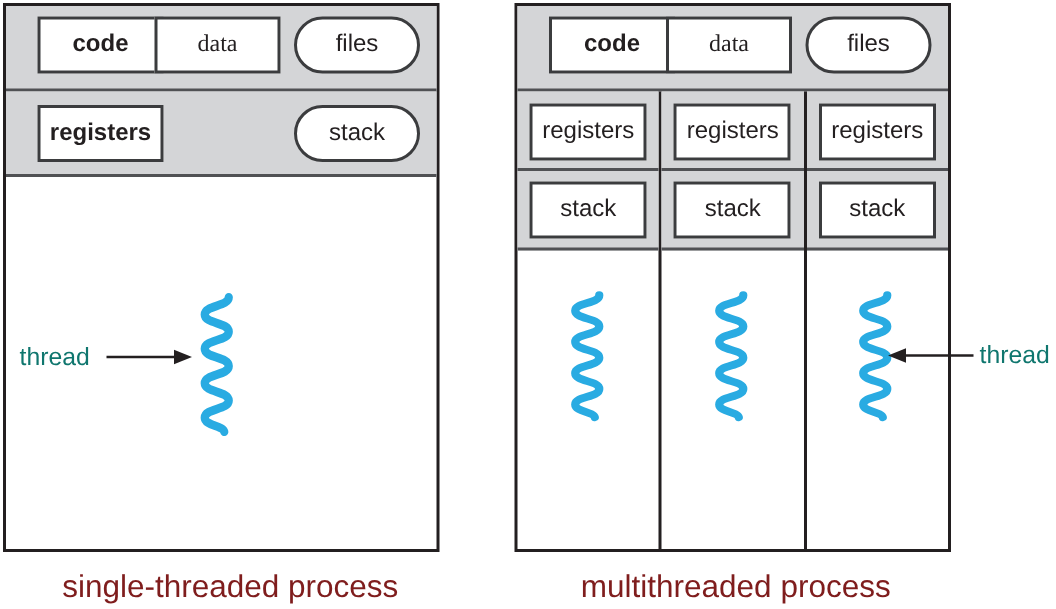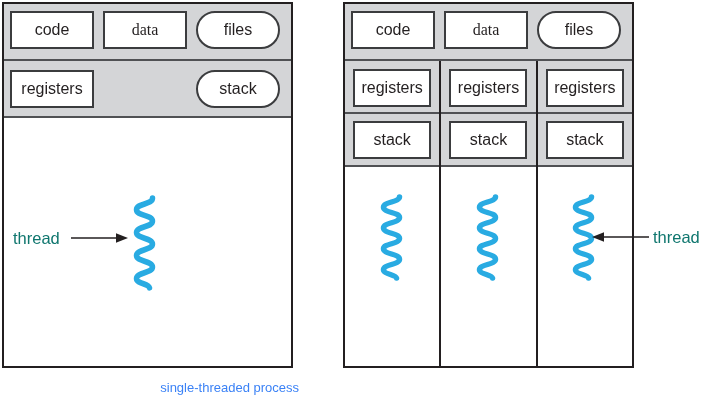--- a/index.html
+++ b/index.html
@@ -15,21 +15,21 @@
     position:absolute;left:0;right:0;background:#d4d5d7;
     border-bottom:2px solid #505154;
   }
   .band1{top:0;height:55px;}
   .band2{top:57px;height:55px;}
   .cell{
     position:absolute;width:80px;height:34px;background:#ffffff;
     border:2px solid #3b3c3e;display:flex;align-items:center;justify-content:center;
     font-size:16px;line-height:1;color:#231f20;
   }
-  .cell.c1{left:6px;}  .cell.c2{left:99px;font-family:Liberation Serif, serif;}  .cell.c3{left:192px;border-radius:19px;}
+  .cell.c1{left:21px;font-weight:bold;}  .cell.c2{left:99px;font-family:Liberation Serif, serif;}  .cell.c3{left:192px;border-radius:19px;}
   .toprow .cell{top:7px;}
   .cols{position:absolute;left:0;right:0;top:57px;bottom:0;display:flex;}
   .col{flex:1;position:relative;border-right:2px solid #231f20;}
   .col:last-child{border-right:none;}
   .colgray{
     position:absolute;left:0;right:0;top:0;height:104px;
     background:#d4d5d7;border-bottom:2px solid #505154;
   }
   .colgray .subdiv{position:absolute;left:0;right:0;top:51px;height:2px;background:#505154;}
   .colcell{
@@ -38,21 +38,21 @@
     display:flex;align-items:center;justify-content:center;font-size:16px;color:#231f20;
   }
   .colcell.regs{top:8px;}
   .colcell.stk{top:60px;}
   .squiggle{position:absolute;overflow:visible;}
   .squiggle path{fill:none;stroke:#29abe2;stroke-width:5.5;stroke-linecap:round;stroke-linejoin:round;}
   .arrow{position:absolute;overflow:visible;}
   .arrow line{stroke:#231f20;stroke-width:1.7;}
   .arrow polygon{fill:#231f20;}
   .thread-label{position:absolute;font-size:16.5px;color:#0f766e;}
-  .caption{position:absolute;top:380px;width:291px;text-align:right;font-size:13px;color:#3b82f6;}
+  .caption{position:absolute;top:380px;width:291px;text-align:center;font-size:21px;color:#7f1d1d;}
 </style>
 </head>
 <body>
 
 <div class="canvas">
 
   <div class="pbox" style="left:2px;">
     <div class="band band1"></div>
     <div class="band band2"></div>
     <div class="toprow">
@@ -115,14 +115,15 @@
     <polygon points="45,1.2 57,6 45,10.8"></polygon>
   </svg>
 
   <svg class="arrow" style="left:591px;top:231px;" width="58" height="12">
     <line x1="12" y1="6" x2="58" y2="6"></line>
     <polygon points="13,1.2 1,6 13,10.8"></polygon>
   </svg>
   <div class="thread-label" style="left:653px;top:228px;">thread</div>
 
   <div class="caption" style="left:8px;">single-threaded process</div>
+  <div class="caption" style="left:345px;">multithreaded process</div>
 
 </div>
 
 </body></html>

